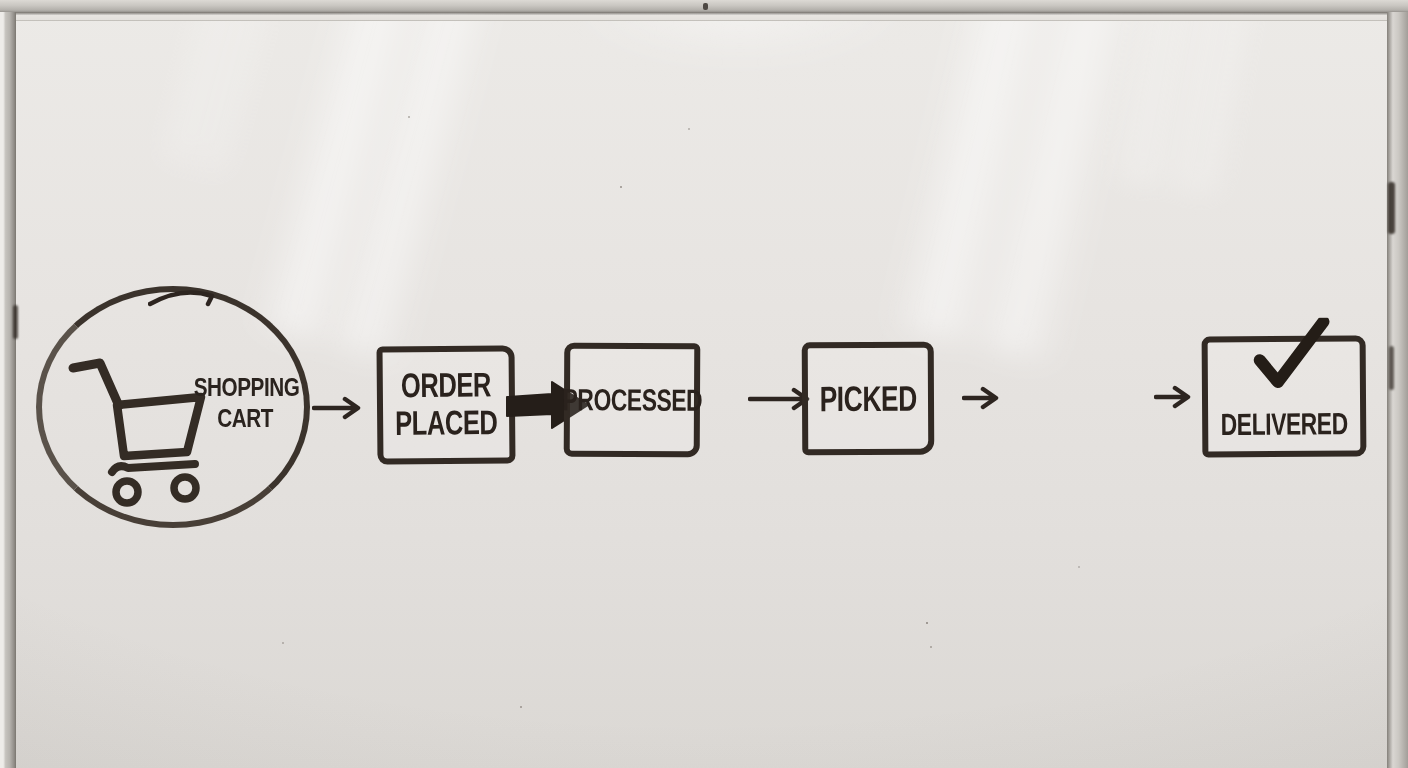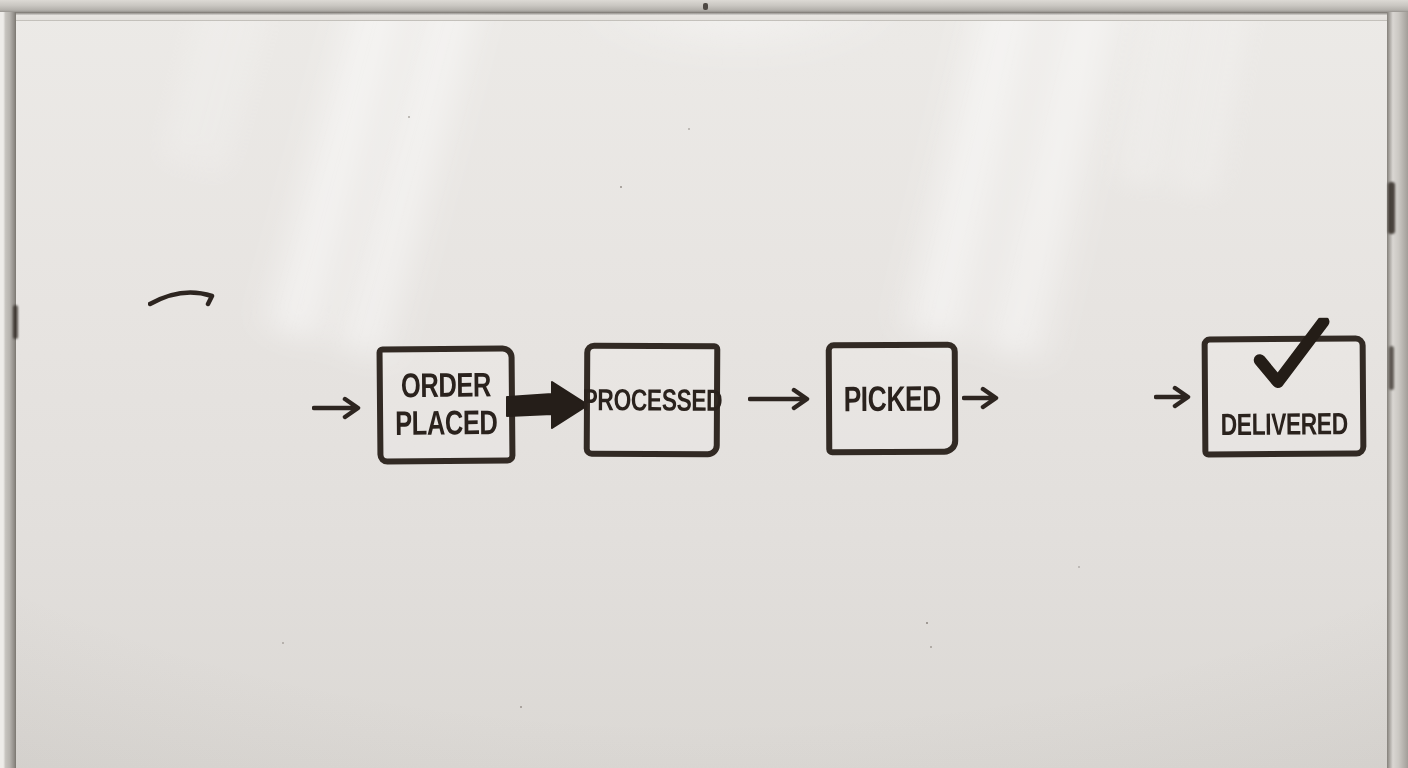--- a/index.html
+++ b/index.html
@@ -48,22 +48,22 @@
     border-radius:50%;border-left-color:#5a524a;border-bottom-color:#483f37;}
   .cart-svg{position:absolute;left:18px;top:50px;}
   .circle-label{position:absolute;right:2px;top:84px;width:114px;text-align:center;
     font-weight:700;font-size:23px;line-height:1.18;color:#2a231e;white-space:pre-line;
     letter-spacing:-0.5px;transform:scale(0.9,1.12);}
   .tail-svg{position:absolute;left:148px;top:284px;}
   .fbox{border:6px solid #322a24;background:rgba(255,255,255,0.12);}
   .fbox .lbl{display:inline-block;font-weight:700;color:#2a221d;text-align:center;
     white-space:pre-line;letter-spacing:-0.5px;transform:scale(0.88,1.18);line-height:1.1;}
   .box-order{left:377px;top:346px;width:138px;height:118px;border-radius:6px 12px 8px 10px;transform:rotate(-0.5deg);}
-  .box-processed{left:584px;top:343px;width:136px;height:114px;border-radius:10px 6px 12px 8px;transform:rotate(0.3deg);}
-  .box-picked{left:826px;top:342px;width:132px;height:113px;border-radius:8px 10px 14px 6px;transform:rotate(-0.3deg);}
+  .box-processed{left:564px;top:343px;width:136px;height:114px;border-radius:10px 6px 12px 8px;transform:rotate(0.3deg);}
+  .box-picked{left:802px;top:342px;width:132px;height:113px;border-radius:8px 10px 14px 6px;transform:rotate(-0.3deg);}
   .box-shipped{left:1008px;top:341px;width:144px;height:112px;border-radius:12px 8px 6px 10px;transform:rotate(0.2deg);}
   .box-delivered{left:1202px;top:336px;width:164px;height:121px;border-radius:8px 10px 10px 6px;transform:rotate(-0.4deg);}
   .fs29{font-size:29px;} .fs26{font-size:26px;} .fs30{font-size:30px;}
   .delivered-lbl{position:absolute;bottom:12px;left:0;width:100%;}
   .check-svg{position:absolute;left:42px;top:-24px;}
   .arrow{position:absolute;}
   .thin-stroke{stroke:#2d2520;stroke-width:4.5;fill:none;stroke-linecap:round;stroke-linejoin:round;}
   .cart-stroke{stroke:#342c25;fill:none;stroke-linecap:round;stroke-linejoin:round;}
   .bold-fill{fill:#251e19;stroke:#251e19;stroke-width:2;stroke-linejoin:round;}
 </style>
@@ -83,20 +83,31 @@
   <div class="top-rail"></div>
   <div class="rail-shadow"></div>
   <div class="rail-band"></div>
   <div class="screw"></div>
   <div class="left-frame"></div>
   <div class="right-frame"></div>
   <div class="smudge smudge-l"></div>
   <div class="smudge smudge-r1"></div>
   <div class="smudge smudge-r2"></div>
 
+  <div class="node circle-node">
+    <svg class="cart-svg" width="152" height="168" viewBox="0 0 152 168">
+      <path class="cart-stroke" stroke-width="9" d="M13,26 L40,21 L59,64"></path>
+      <path class="cart-stroke" stroke-width="8.5" d="M57,63 L141,55 L127,110 L64,114 Z"></path>
+      <path class="cart-stroke" stroke-width="8" d="M52,130 Q58,121 68,126 L135,122"></path>
+      <circle class="cart-stroke" stroke-width="7.5" cx="67" cy="150" r="11"></circle>
+      <circle class="cart-stroke" stroke-width="7.5" cx="125" cy="146" r="11"></circle>
+    </svg>
+    <span class="circle-label">SHOPPING
+CART</span>
+  </div>
   <svg class="tail-svg" width="80" height="30" viewBox="0 0 80 30">
     <path class="thin-stroke" stroke-width="5" d="M2,20 Q34,2 64,12 L60,20"></path>
   </svg>
 
   <svg class="arrow" style="left:312px;top:395px" width="58" height="26" viewBox="0 0 58 26">
     <path class="thin-stroke" d="M2,13 L44,13 M33,4 L46,13 L33,22"></path>
   </svg>
 
   <div class="node fbox box-order">
     <span class="lbl fs29">ORDER

